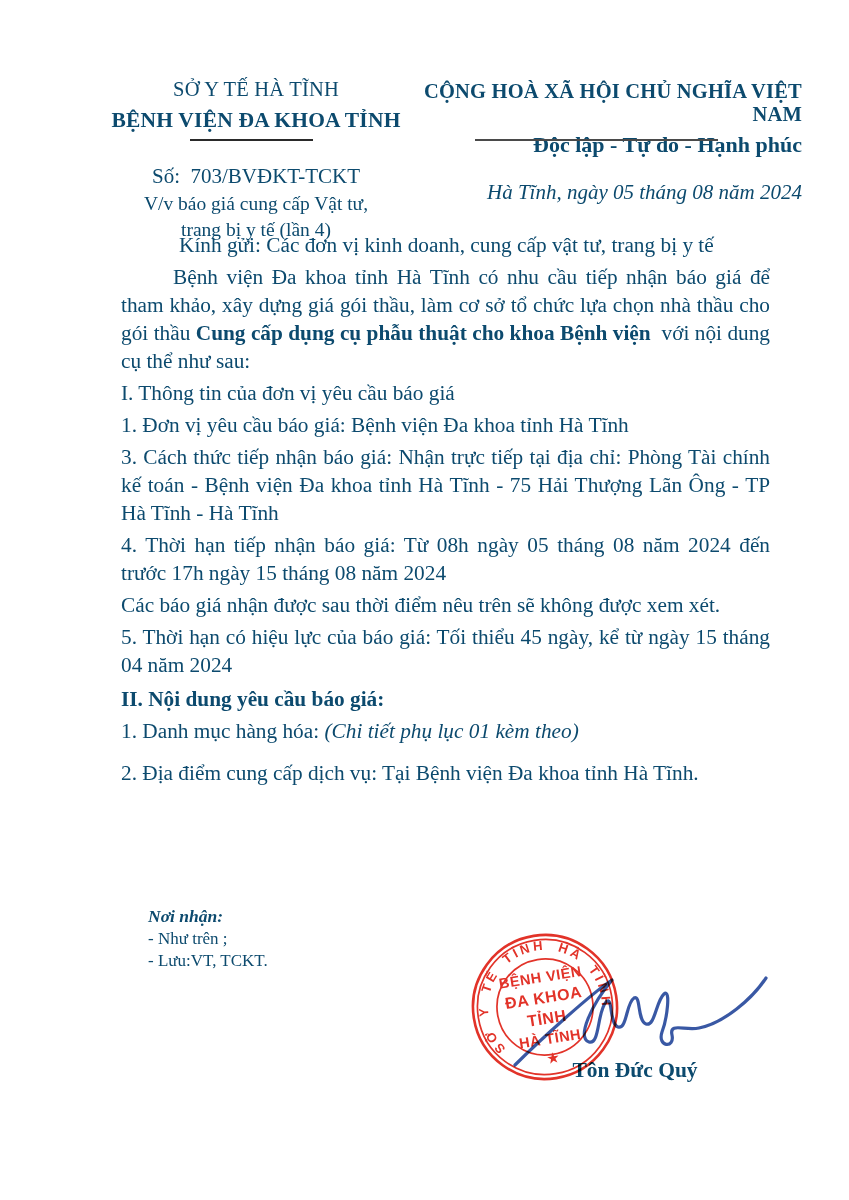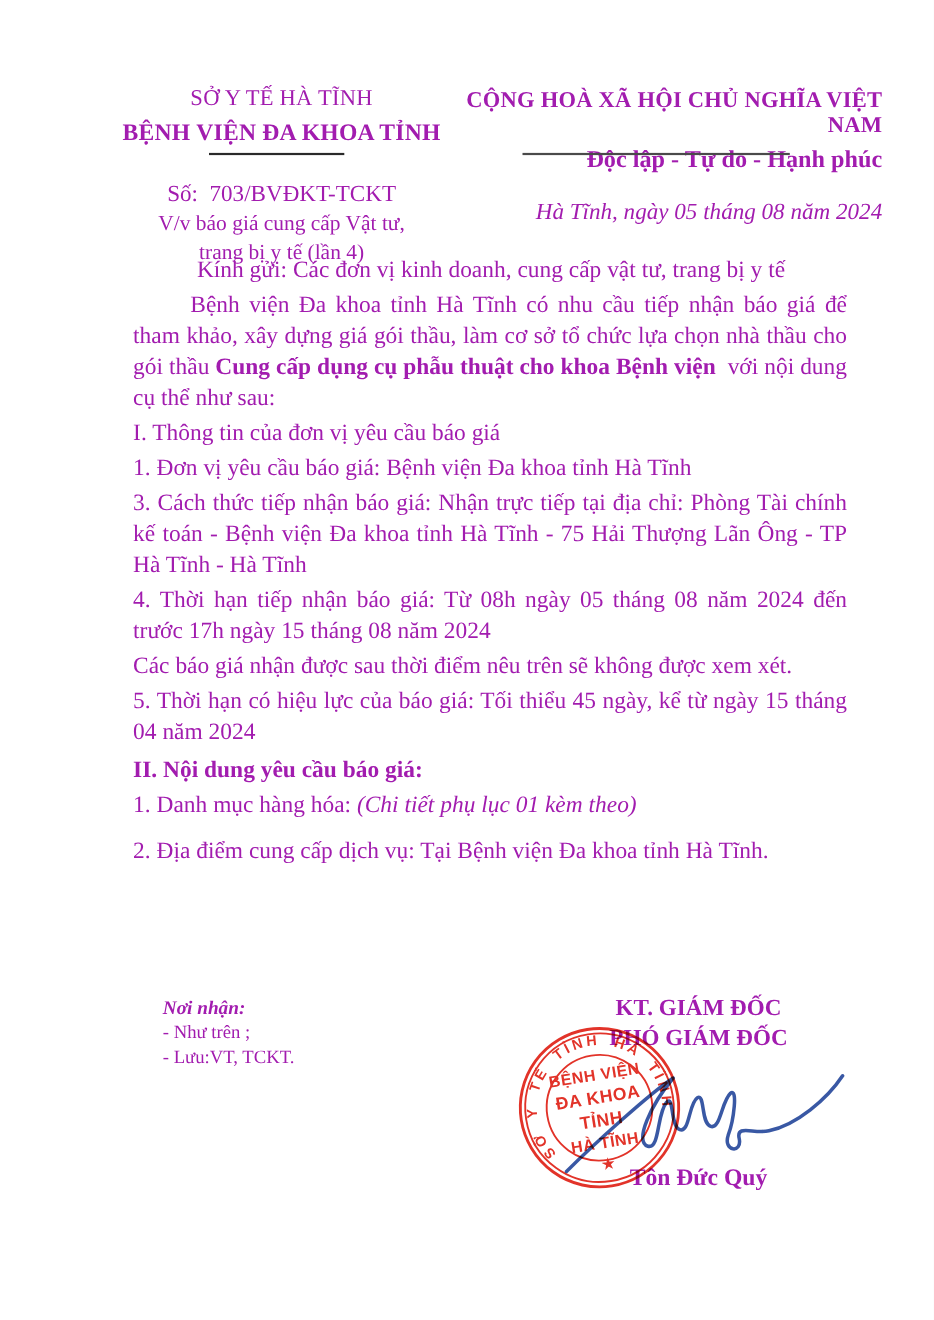--- a/index.html
+++ b/index.html
@@ -1,18 +1,18 @@
 <!DOCTYPE html>
 <html><head>
 <meta charset="utf-8">
 <style>
   html,body{margin:0;padding:0;background:#e9e9e9;}
   .page{
     position:relative; width:849px; height:1200px; background:#ffffff;
-    font-family:"Liberation Serif", serif; color:#a21caf; overflow:hidden;
+    font-family:"Liberation Serif", serif; color:#0c4a6e; overflow:hidden;
     margin:0 auto;
   }
   .abs{position:absolute;}
   
   .hdr-left{left:110px; top:78px; width:292px; text-align:center;}
   .hdr-left .l1{font-size:20.5px; letter-spacing:.2px;}
   .hdr-left .l2{font-size:21.5px; font-weight:bold; margin-top:7px; letter-spacing:.2px;}
   .rule{position:absolute; height:2px; background:#2a2a2a;}
   .rule-left{left:190px; top:139px; width:123px;}
   .rule-right{left:475px; top:139px; width:243px; background:#4a4a4a;}
@@ -80,24 +80,20 @@
     <p><span>1. Danh mục hàng hóa: </span><span class="i">(Chi tiết phụ lục 01 kèm theo)</span></p>
     <p class="mt14">2. Địa điểm cung cấp dịch vụ: Tại Bệnh viện Đa khoa tỉnh Hà Tĩnh.</p>
   </div>
 
   <div class="abs noinhan">
     <div class="t">Nơi nhận:</div>
     <div class="r">- Như trên ;</div>
     <div class="r">- Lưu:VT, TCKT.</div>
   </div>
 
-  <div class="abs signer">
-    <div>KT. GIÁM ĐỐC</div>
-    <div>PHÓ GIÁM ĐỐC</div>
-  </div>
   <div class="abs signer-name">Tôn Đức Quý</div>
 
   <svg class="abs stamp-svg" width="186" height="186" viewBox="-93 -93 186 186" xmlns="http://www.w3.org/2000/svg">
     <g transform="rotate(-9)" class="stamp-txt" fill="#e23329">
       <circle cx="0" cy="0" r="72" fill="none" stroke="#e23329" stroke-width="2.6"></circle>
       <circle cx="0" cy="0" r="67.5" fill="none" stroke="#e23329" stroke-width="1.7"></circle>
       <circle cx="0" cy="0" r="48" fill="none" stroke="#e23329" stroke-width="1.7"></circle>
       <path id="arcpath" d="M -43.7 36.6 A 57 57 0 1 1 43.7 36.6" fill="none"></path>
       <text font-size="13" letter-spacing="3" style="word-spacing:5px">
         <textPath href="#arcpath" startOffset="2">SỞ Y TẾ TỈNH HÀ TĨNH</textPath>

